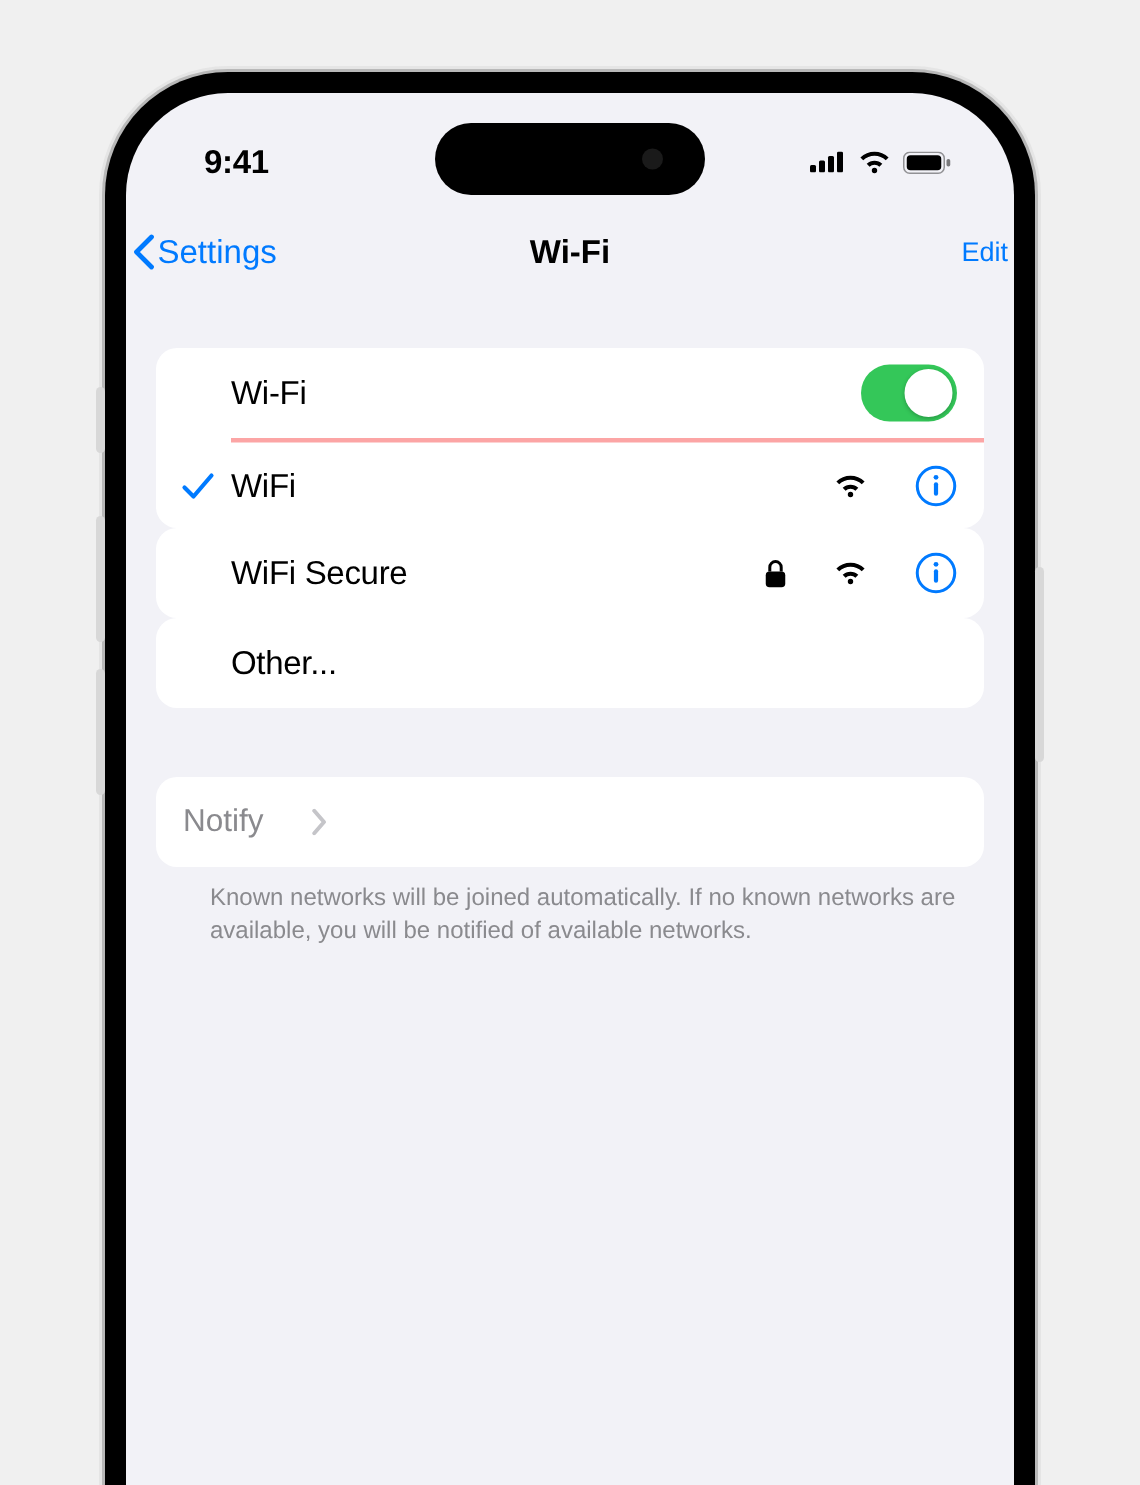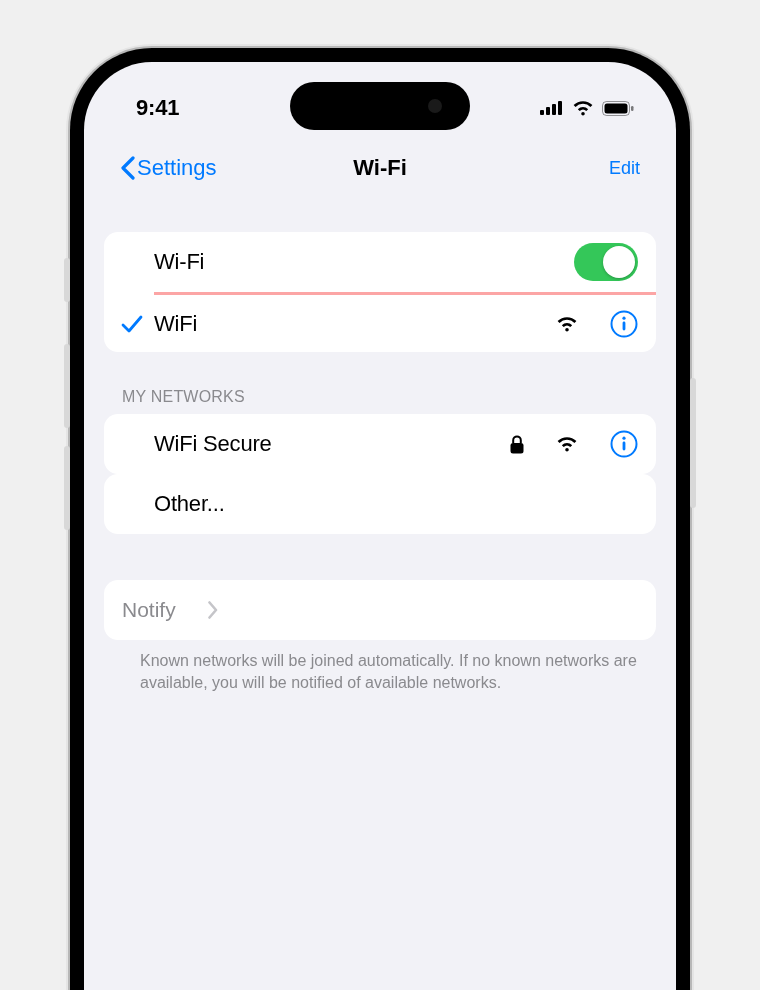--- a/index.html
+++ b/index.html
@@ -92,21 +92,21 @@
     position: absolute;
     top: 78px;
     left: 0; right: 0; bottom: 0;
     overflow: hidden;
   }
   .nav-bar {
     height: 56px;
     display: flex;
     align-items: center;
     justify-content: space-between;
-    padding: 0 36px;
+    padding: 0 4px;
   }
   .nav-back {
     display: flex;
     align-items: center;
     color: #007aff;
     font-size: 22px;
     gap: 2px;
   }
   .nav-title {
     position: absolute;
@@ -277,21 +277,20 @@
                 <svg width="28" height="28" viewBox="0 0 28 28">
                   <circle cx="14" cy="14" r="12.5" fill="none" stroke="#007aff" stroke-width="2"></circle>
                   <circle cx="14" cy="8.2" r="1.6" fill="#007aff"></circle>
                   <rect x="12.6" y="11.5" width="2.8" height="9" rx="1.4" fill="#007aff"></rect>
                 </svg>
               </span>
             </div>
           </div>
         </div>
 
-        <div class="section-header">My Networks</div>
         <div class="group">
           <div class="row">
             <span class="row-label">WiFi Secure</span>
             <div class="trailing">
               <span>
                 <svg width="14" height="19" viewBox="0 0 14 19">
                   <rect x="0.5" y="8" width="13" height="10.5" rx="2.5" fill="#000"></rect>
                   <path d="M3.2 8 V5.2 a3.8 3.8 0 0 1 7.6 0 V8" fill="none" stroke="#000" stroke-width="2"></path>
                 </svg>
               </span>

